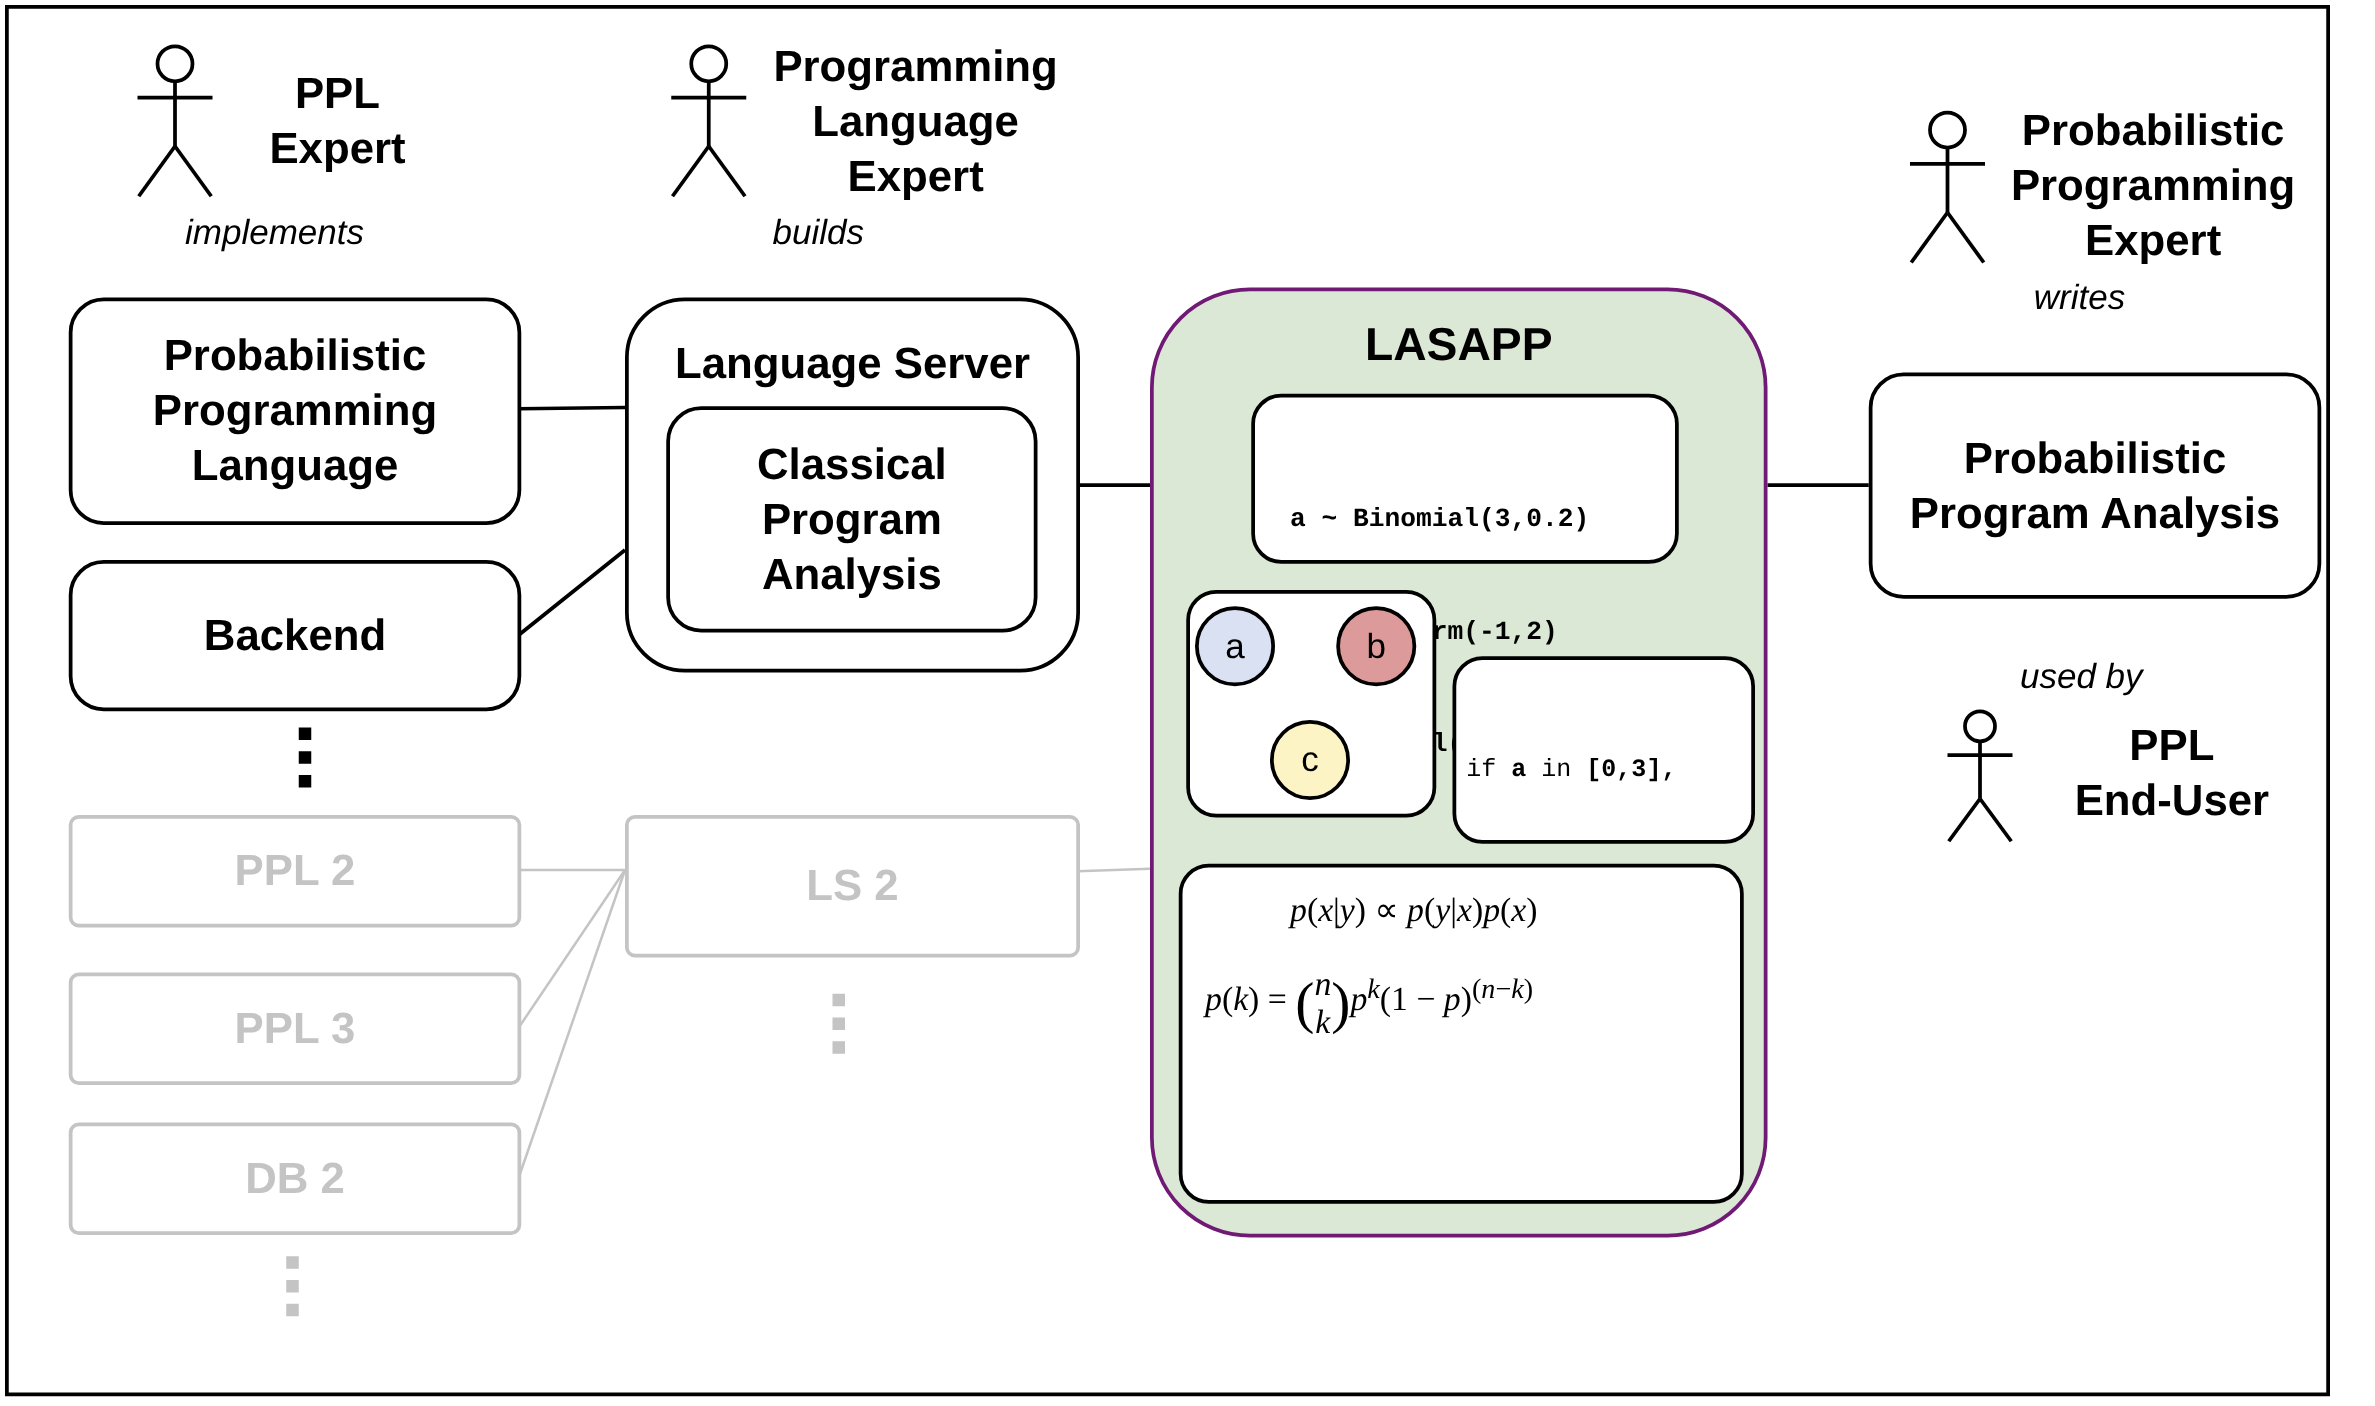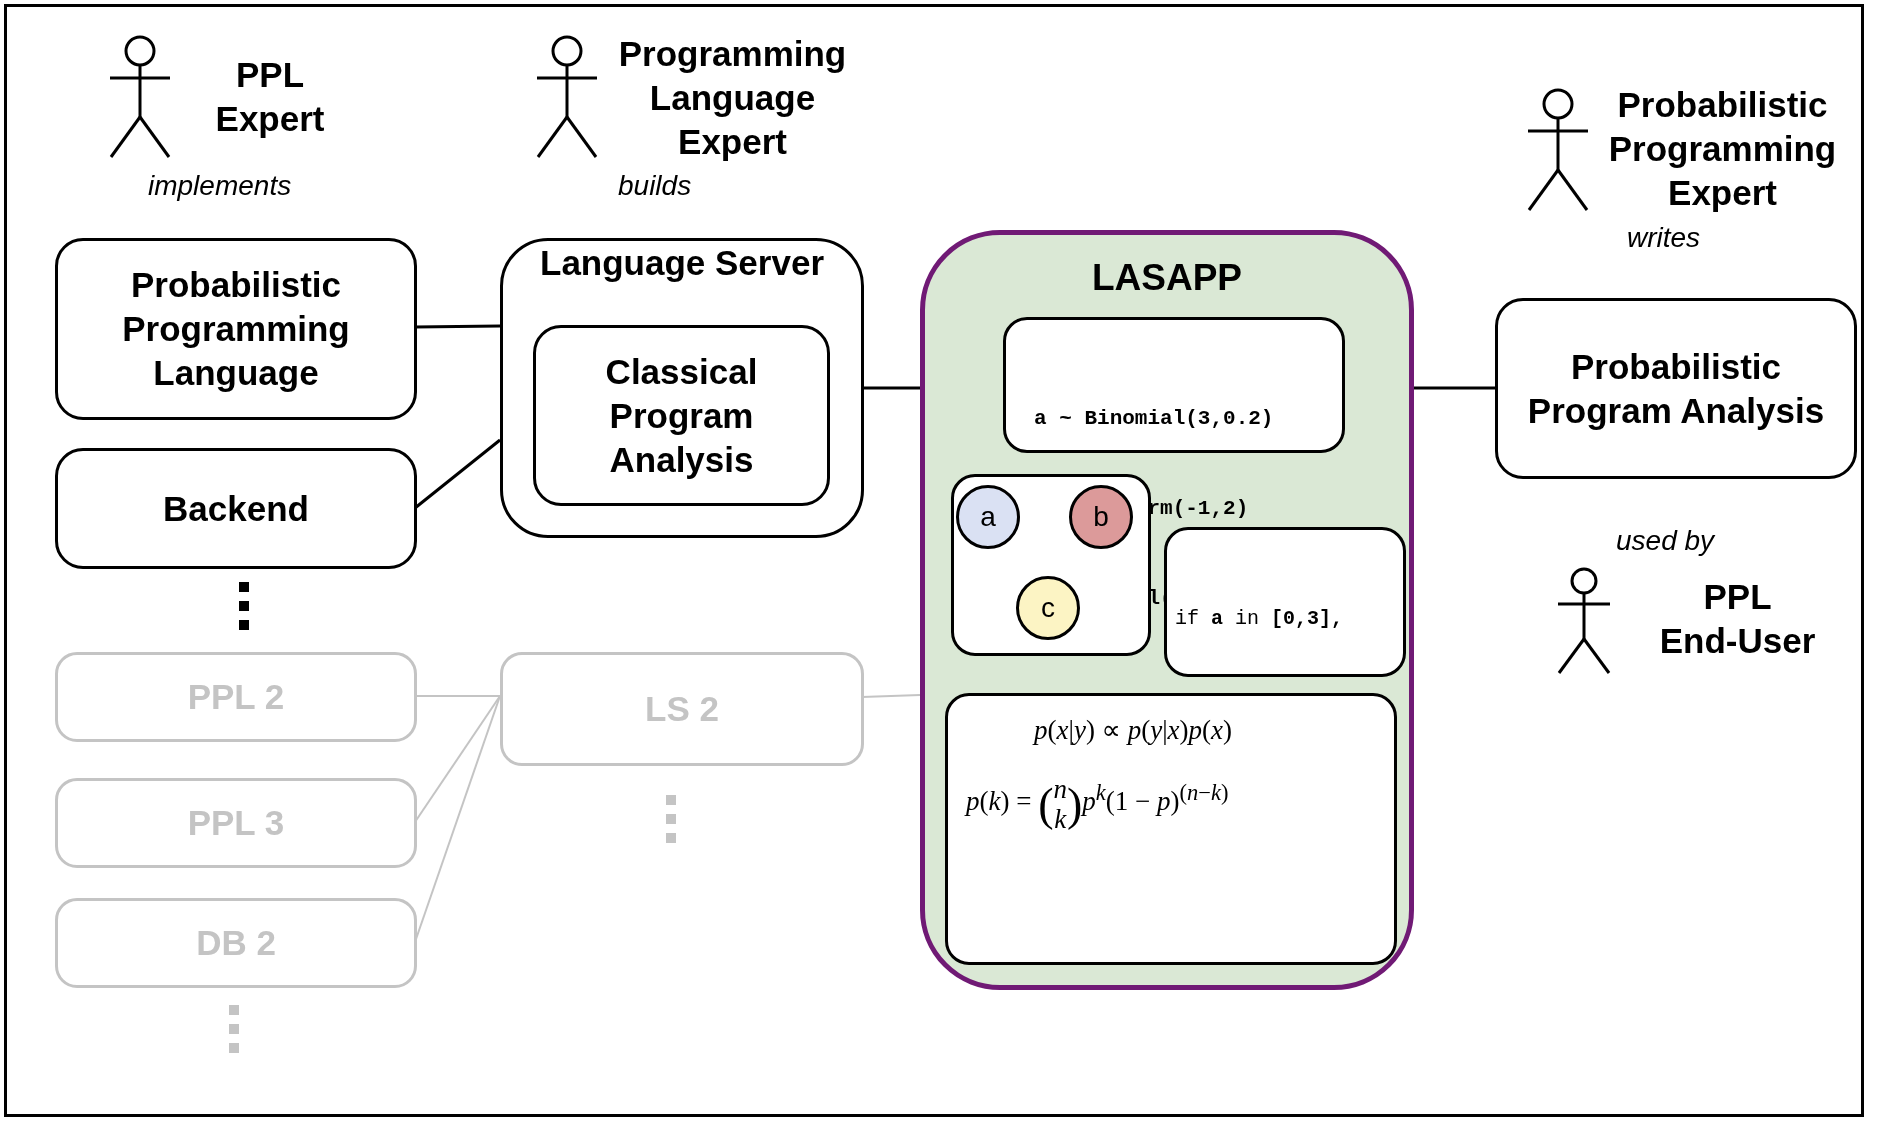--- a/index.html
+++ b/index.html
@@ -5,27 +5,27 @@
   html, body { margin: 0; padding: 0; background: #ffffff; }
   body { width: 1900px; height: 1125px; position: relative; overflow: hidden;
          font-family: "Liberation Sans", sans-serif; color: #000; }
   .frame { position: absolute; left: 4px; top: 4px; width: 1854px; height: 1107px;
            border: 3px solid #000; box-sizing: content-box; }
   .abs { position: absolute; }
   svg.wires { position: absolute; left: 0; top: 0; width: 1900px; height: 1125px; pointer-events: none; }
   .box { position: absolute; border: 3px solid #000; border-radius: 28px; background: #fff;
          box-sizing: border-box; display: flex; align-items: center; justify-content: center;
          text-align: center; font-weight: bold; font-size: 35px; line-height: 44px; }
-  .box.ghost { border-color: #c4c4c4; color: #c4c4c4; border-width: 3px; border-radius: 22px; }
+  .box.ghost { border-color: #c4c4c4; color: #c4c4c4; border-width: 3px; border-radius: 8px; }
   .actor-label { position: absolute; font-weight: bold; font-size: 35px; line-height: 44px; text-align: center; }
   .verb { position: absolute; font-style: italic; font-size: 28px; }
   .dots { position: absolute; width: 10px; }
   .dots span { display: block; width: 10px; height: 10px; margin-bottom: 9px; }
   .lasapp { position: absolute; left: 920px; top: 230px; width: 494px; height: 760px;
-            background: #dae8d5; border: 5px solid #701a75; border-radius: 80px; box-sizing: border-box; }
+            background: #dae8d5; border: 3px solid #701a75; border-radius: 80px; box-sizing: border-box; }
   .lasapp-title { position: absolute; left: 0; width: 100%; top: 22px; text-align: center;
                   font-weight: bold; font-size: 37px; }
   .inner { position: absolute; background: #fff; border: 3px solid #000; border-radius: 24px; box-sizing: border-box; }
   .code { font-family: "Liberation Mono", monospace; font-size: 21px; line-height: 30px; white-space: pre; }
   .code b { font-weight: bold; }
   .node { position: absolute; width: 64px; height: 64px; border: 3px solid #000; border-radius: 50%;
           box-sizing: border-box; display: flex; align-items: center; justify-content: center;
           font-size: 28px; font-family: "Liberation Sans", sans-serif; }
   .math { font-family: "Liberation Serif", serif; font-size: 27px; position: absolute; white-space: nowrap; }
   .math i { font-style: italic; }
@@ -119,21 +119,21 @@
     <div>Backend</div>
   </div>
 </div>
 <div class="dots" style="left:239px;top:582px">
   <span style="background:#000"></span>
     <span style="background:#000"></span>
     <span style="background:#000"></span>
 </div>
 
 <div class="box" style="left:500px;top:238px;width:364px;height:300px;align-items:flex-start;border-radius:48px">
-  <div style="margin-top:0">Language Server</div>
+  <div style="margin-top:28px">Language Server</div>
 </div>
 <div class="box" style="left:533px;top:325px;width:297px;height:181px">
   <div>
     <div>Classical</div>
     <div>Program</div>
     <div>Analysis</div>
   </div>
 </div>
 
 <div class="box ghost" style="left:55px;top:652px;width:362px;height:90px">PPL 2</div>

